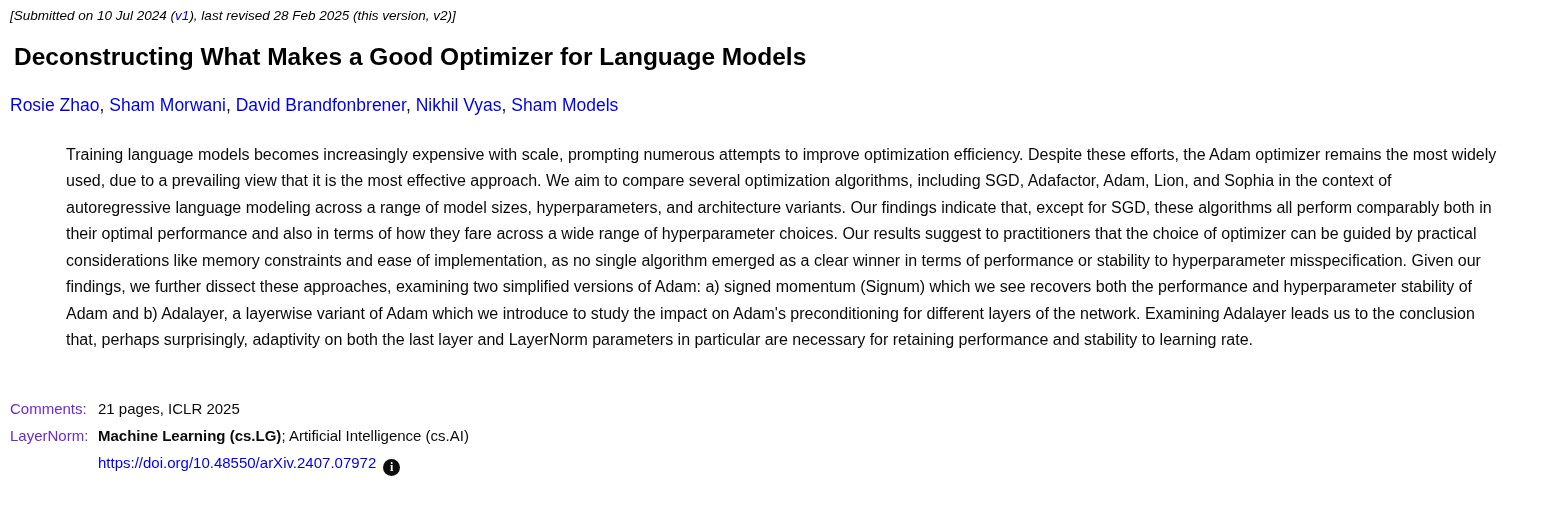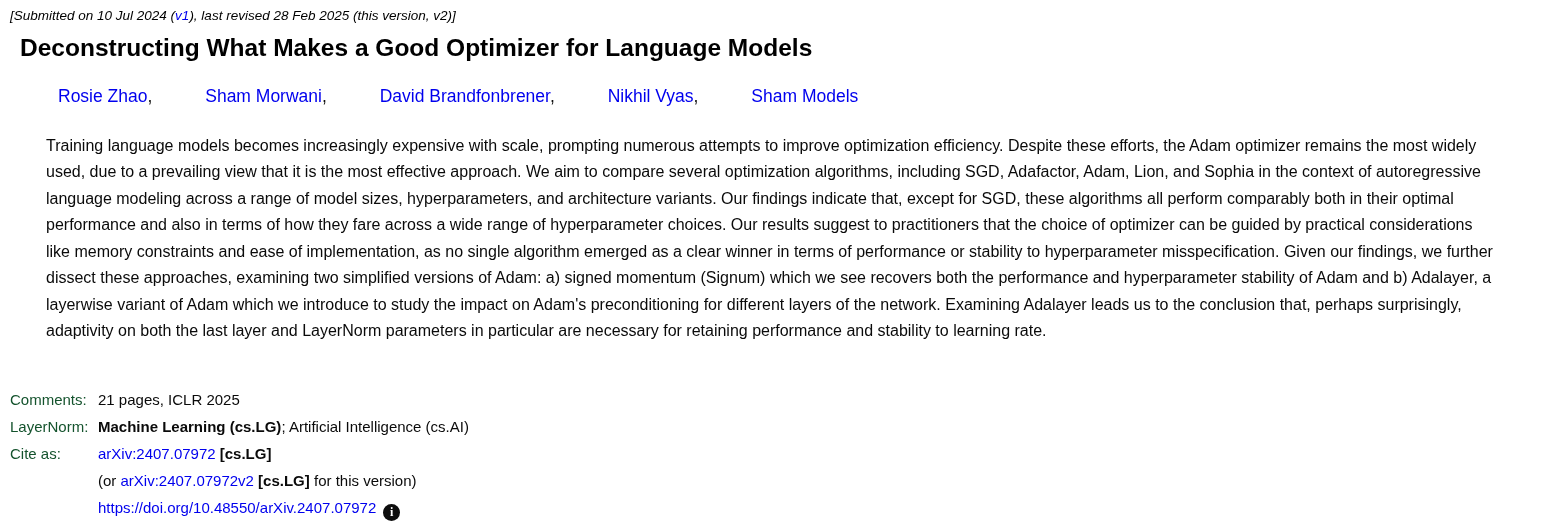--- a/index.html
+++ b/index.html
@@ -19,55 +19,55 @@
   }
   a.link {
     color: #0000EE;
     text-decoration: none;
     cursor: pointer;
   }
   .dateline {
     font-style: italic;
     font-size: 13.5px;
     color: #000000;
-    margin-bottom: 10px;
+    margin-bottom: 19px;
   }
   h1.title {
     font-size: 24.5px;
     font-weight: bold;
-    margin: 6px 0 0 10px;
+    margin: 6px 0 0 4px;
     line-height: 1.25;
     color: #000000;
   }
   .authors {
     font-size: 17.5px;
     margin-top: 22px;
     color: #0f0f0f;
   }
-  .authors a.link { color: #0000EE; margin-left: 48px; }
+  .authors a.link { color: #0000EE; }
   .abstract {
-    margin: 26px 52px 0 36px;
+    margin: 26px 52px 0 56px;
     font-size: 16px;
     line-height: 26.5px;
     color: #0a0a0a;
   }
   table.meta {
     margin: 46px 0 0 0;
     border-collapse: collapse;
     font-size: 15px;
     color: #0a0a0a;
   }
   table.meta td {
     padding: 0 0 9px 0;
     vertical-align: top;
     line-height: 1.2;
   }
   table.meta td.label {
     width: 88px;
-    color: #14532d;
+    color: #6d28d9;
     white-space: nowrap;
   }
   .bold { font-weight: bold; margin-top: 16px; }
   .info-icon {
     display: inline-block;
     width: 17px;
     height: 17px;
     border-radius: 50%;
     background: #0d0d0d;
     color: #ffffff;
@@ -98,27 +98,19 @@
     <tbody>
         <tr>
       <td class="label">Comments:</td>
       <td>21 pages, ICLR 2025</td>
     </tr>
     <tr>
       <td class="label">LayerNorm:</td>
       <td><span class="bold">Machine Learning (cs.LG)</span><span>; Artificial Intelligence (cs.AI)</span></td>
     </tr>
     <tr>
-      <td class="label">Cite as:</td>
-      <td><a class="link">arXiv:2407.07972</a> <span class="bold">[cs.LG]</span></td>
-    </tr>
-    <tr>
-      <td class="label"></td>
-      <td><span>(or </span><a class="link">arXiv:2407.07972v2</a> <span class="bold">[cs.LG]</span><span> for this version)</span></td>
-    </tr>
-    <tr>
       <td class="label"></td>
       <td><a class="link">https://doi.org/10.48550/arXiv.2407.07972</a><span class="info-icon">i</span></td>
     </tr>
   </tbody>
     </table>
 
 </div>
 
 </body></html>

